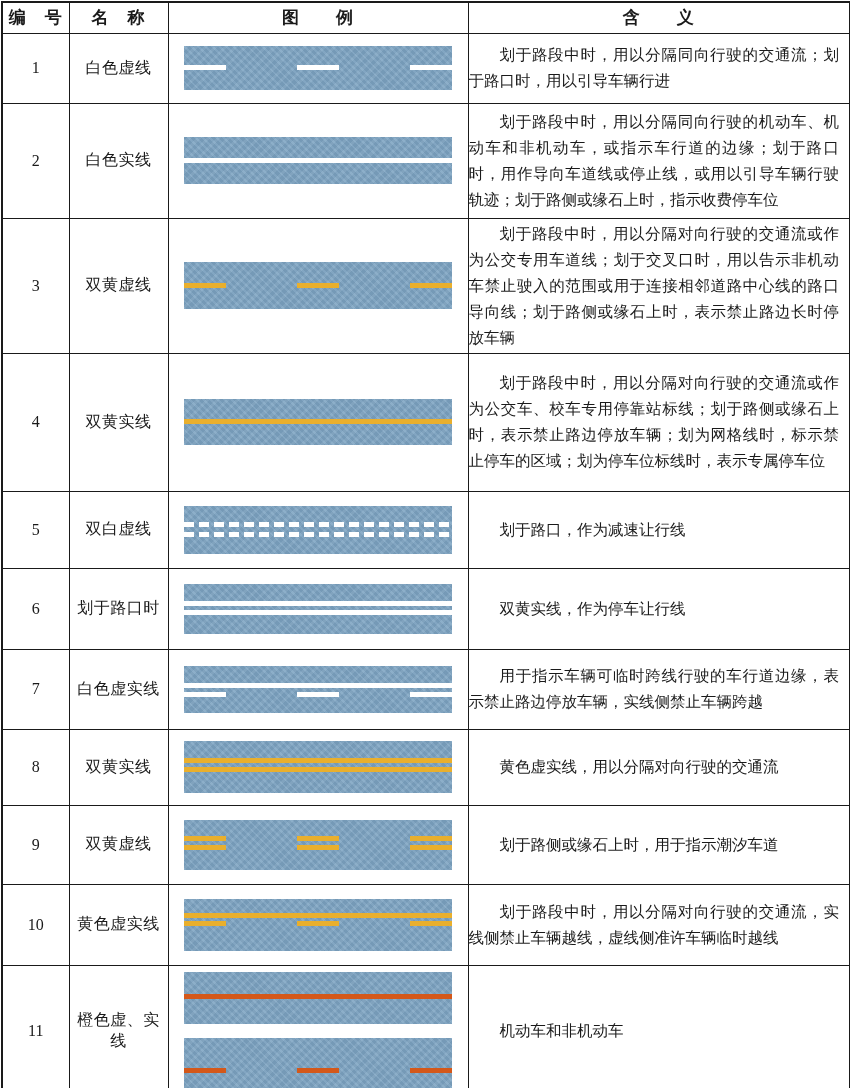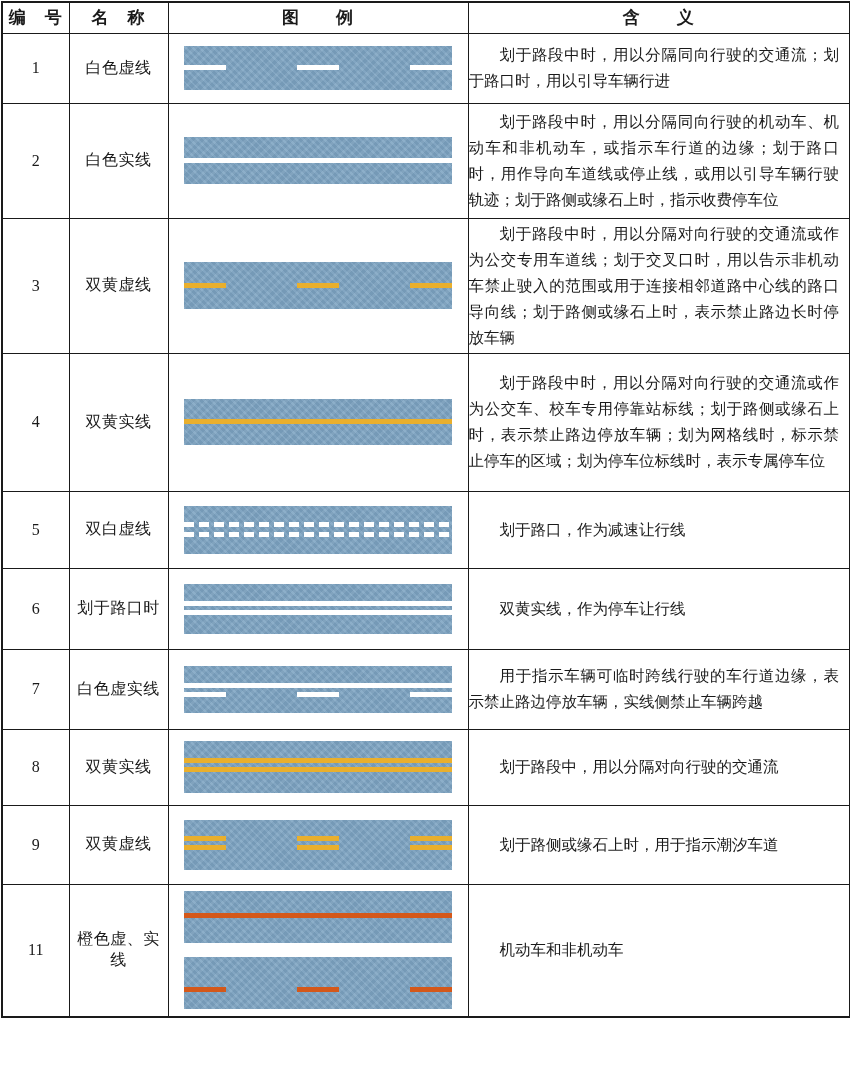--- a/index.html
+++ b/index.html
@@ -189,36 +189,51 @@
         <td class="name-cell">双黄实线</td>
         <td class="legend-cell">
           <div class="legend-stack" style="gap: 0px;">
             <div class="swatch" style="height: 52px;">
               <div class="line solid-yellow" style="top: 17px;"></div>
               <div class="line solid-yellow" style="top: 26px;"></div>
             </div>
           </div>
         </td>
         <td class="meaning-cell">
-          <div class="meaning-text">划于路段中，用以分隔对向行驶的交通流</div>
+          <div class="meaning-text">黄色虚实线，用以分隔对向行驶的交通流</div>
         </td>
       </tr>
       <tr style="height: 79px;">
         <td class="num-cell">9</td>
         <td class="name-cell">双黄虚线</td>
         <td class="legend-cell">
           <div class="legend-stack" style="gap: 0px;">
             <div class="swatch" style="height: 50px;">
               <div class="line dashed-yellow" style="top: 16px;"></div>
               <div class="line dashed-yellow" style="top: 25px;"></div>
             </div>
           </div>
         </td>
         <td class="meaning-cell">
           <div class="meaning-text">划于路侧或缘石上时，用于指示潮汐车道</div>
+        </td>
+      </tr>
+      <tr style="height: 81px;">
+        <td class="num-cell">10</td>
+        <td class="name-cell">黄色虚实线</td>
+        <td class="legend-cell">
+          <div class="legend-stack" style="gap: 0px;">
+            <div class="swatch" style="height: 52px;">
+              <div class="line solid-yellow" style="top: 14px;"></div>
+              <div class="line dashed-yellow" style="top: 22px;"></div>
+            </div>
+          </div>
+        </td>
+        <td class="meaning-cell">
+          <div class="meaning-text">划于路段中时，用以分隔对向行驶的交通流，实线侧禁止车辆越线，虚线侧准许车辆临时越线</div>
         </td>
       </tr>
       <tr style="height: 133px;">
         <td class="num-cell">11</td>
         <td class="name-cell">橙色虚、实线</td>
         <td class="legend-cell">
           <div class="legend-stack" style="gap: 14px;">
             <div class="swatch" style="height: 52px;">
               <div class="line solid-orange" style="top: 22px;"></div>
             </div>

